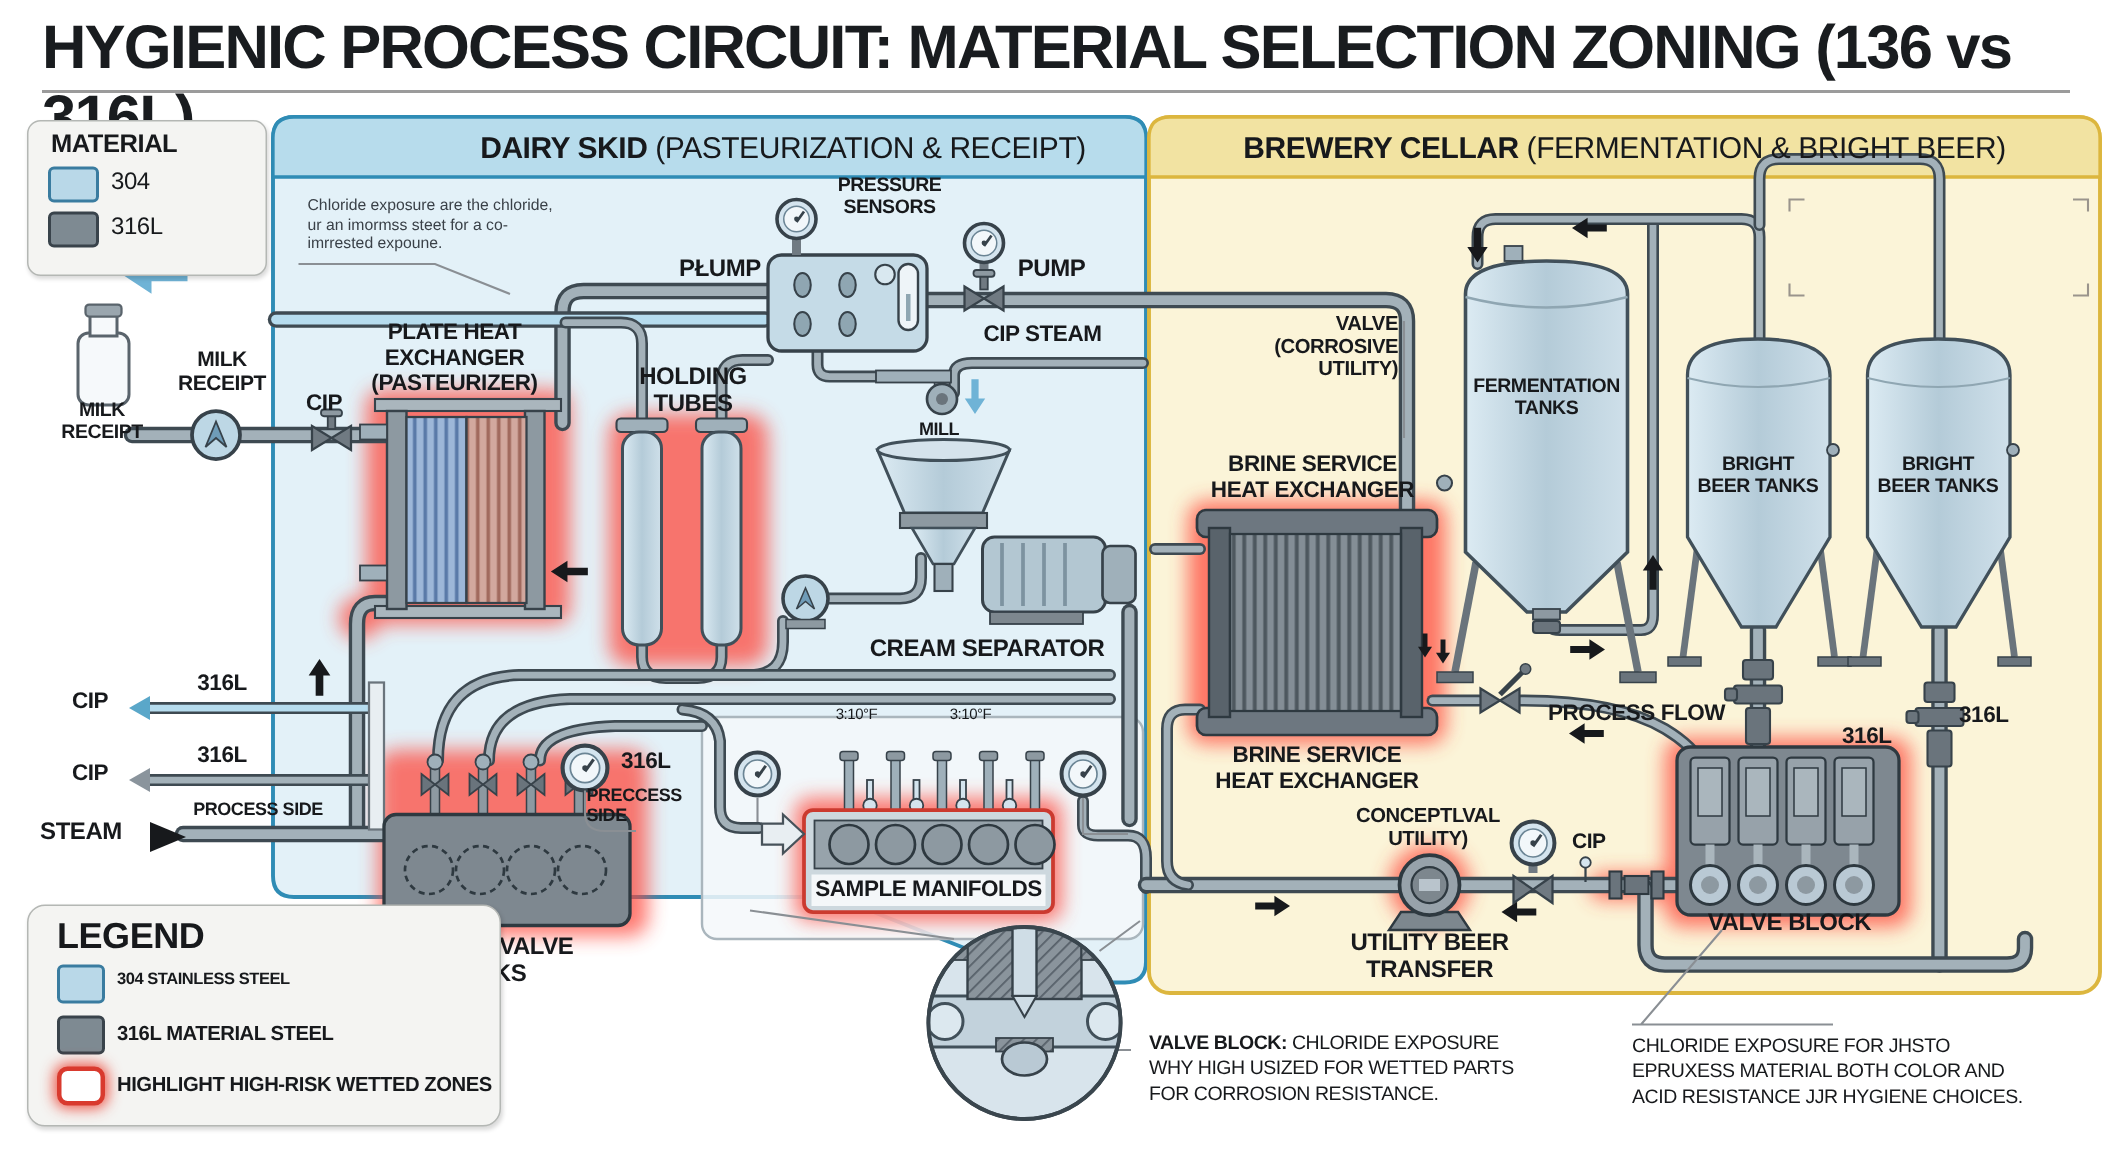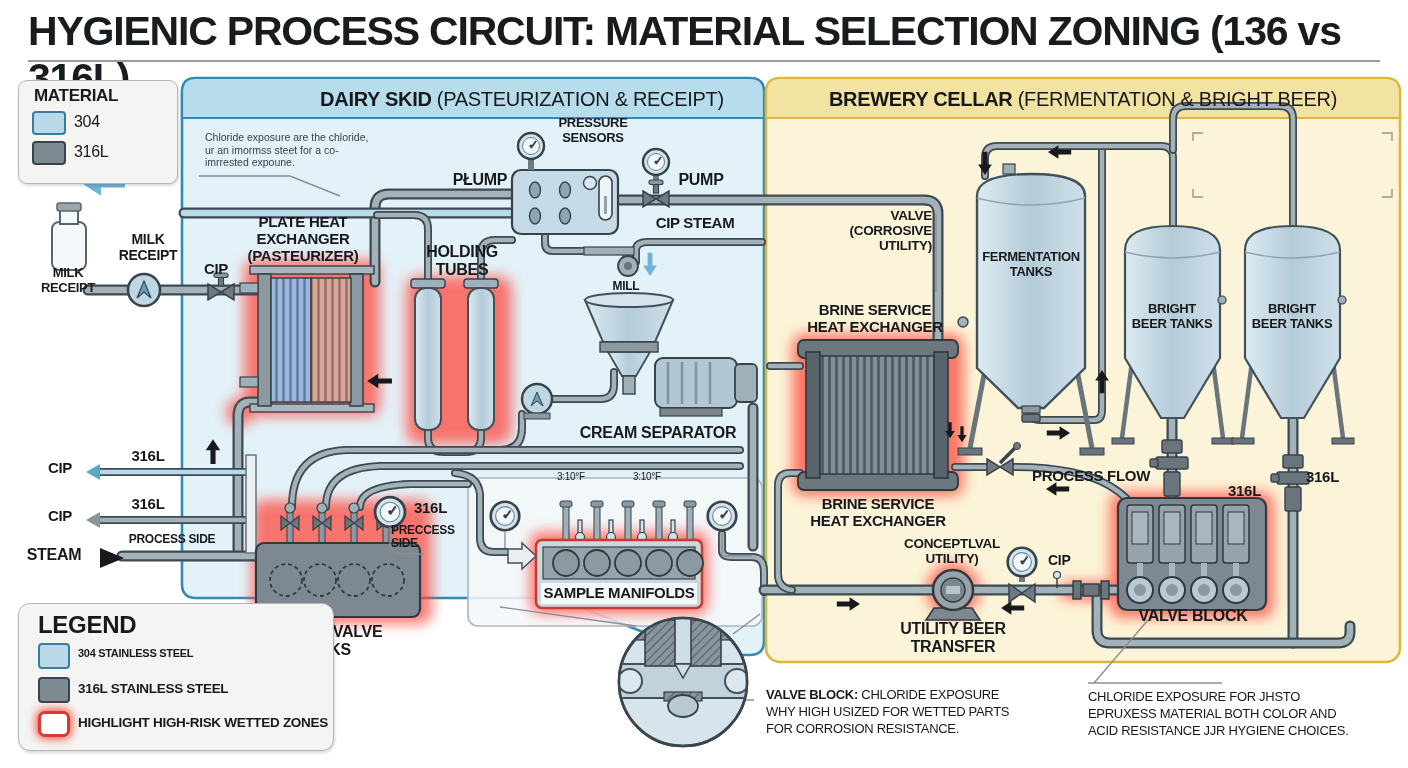--- a/index.html
+++ b/index.html
@@ -550,21 +550,21 @@
 <div class="lbl" style="left:896px;top:536px;width:112px;font-size:13.5px;text-align:center;">CONCEPTLVAL UTILITY)</div>
 <div class="lbl la" style="left:1048px;top:553px;width:44px;font-size:14px;">CIP</div>
 <div class="lbl" style="left:893px;top:620px;width:120px;font-size:16px;">UTILITY BEER TRANSFER</div>
 <div class="lbl" style="left:1128px;top:607px;width:130px;font-size:16px;">VALVE BLOCK</div>
 
 <div class="box" style="left:18px;top:603px;width:314px;height:146px;border-radius:12px;"></div>
 <div class="lbl la" style="left:38px;top:612px;width:150px;font-size:24px;">LEGEND</div>
 <div class="sw sw304" style="left:38px;top:643px;width:28px;height:22px;"></div>
 <div class="lbl la" style="left:78px;top:647px;width:240px;font-size:11px;">304 STAINLESS STEEL</div>
 <div class="sw sw316" style="left:38px;top:677px;width:28px;height:22px;"></div>
-<div class="lbl la" style="left:78px;top:681px;width:240px;font-size:13.5px;">316L STAINLESS STEEL</div>
+<div class="lbl la" style="left:78px;top:681px;width:240px;font-size:13.5px;">316L MATERIAL STEEL</div>
 <div class="sw swrisk" style="left:38px;top:711px;width:26px;height:20px;"></div>
 <div class="lbl la" style="left:78px;top:715px;width:250px;font-size:13.5px;">HIGHLIGHT HIGH-RISK WETTED ZONES</div>
 
 <div class="lbl la" style="left:766px;top:687px;width:254px;font-size:13px;font-weight:normal;line-height:1.3;">
   <b>VALVE BLOCK:</b><span> CHLORIDE EXPOSURE WHY HIGH USIZED FOR WETTED PARTS FOR CORROSION RESISTANCE.</span>
 </div>
 <div class="lbl la" style="left:1088px;top:689px;width:278px;font-size:13px;font-weight:normal;line-height:1.3;">CHLORIDE EXPOSURE FOR JHSTO EPRUXESS MATERIAL BOTH COLOR AND ACID RESISTANCE JJR HYGIENE CHOICES.</div>
 
 </div>
 

